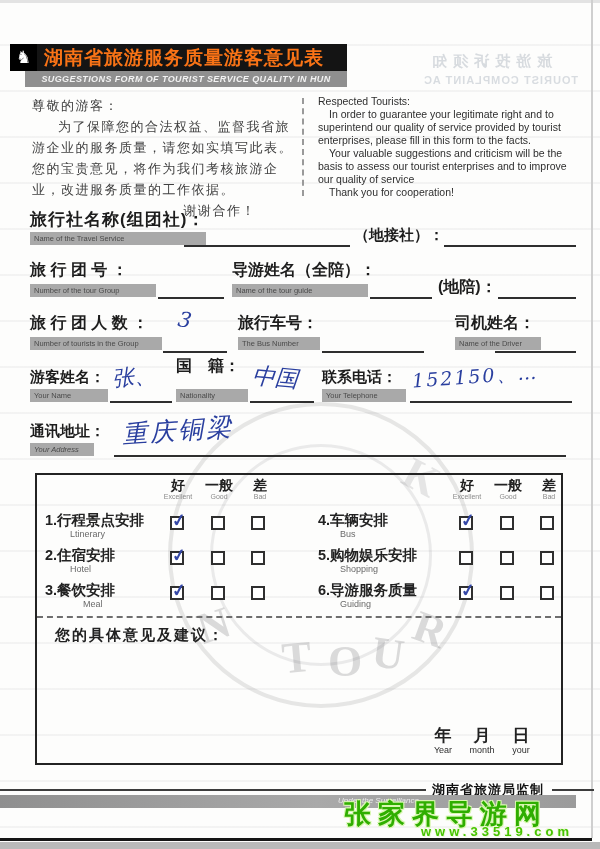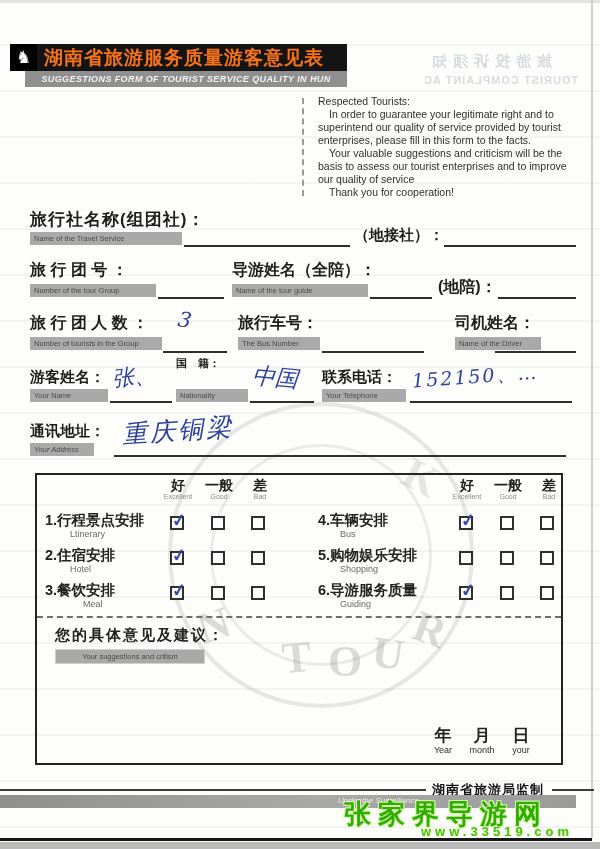--- a/index.html
+++ b/index.html
@@ -98,30 +98,35 @@
   <span class="abs stamp-letter" style="left:404px; top:452px; transform:rotate(28deg); opacity:.7;">K</span>
 
   <div class="abs title-bar">
     <div class="logo-box">♞</div>
     <div class="title-cn">湖南省旅游服务质量游客意见表</div>
   </div>
   <div class="abs subtitle-bar">SUGGESTIONS FORM OF TOURIST SERVICE QUALITY IN HUN</div>
   <div class="abs bleed-cn mirror">旅游投诉须知</div>
   <div class="abs bleed-en mirror">TOURIST COMPLAINT AC</div>
 
+  <div class="abs letter-cn">
+    <div>尊敬的游客：</div>
+    <div class="para">为了保障您的合法权益、监督我省旅游企业的服务质量，请您如实填写此表。您的宝贵意见，将作为我们考核旅游企业，改进服务质量的工作依据。</div>
+    <div class="closing">谢谢合作！</div>
+  </div>
   <div class="abs letter-divider"></div>
   <div class="abs letter-en">
     <div>Respected Tourists:</div>
     <div class="para">In order to guarantee your legitimate right and to superintend our quality of service provided by tourist enterprises, please fill in this form to the facts.</div>
     <div class="para">Your valuable suggestions and criticism will be the basis to assess our tourist enterprises and to improve our quality of service</div>
     <div class="para">Thank you for cooperation!</div>
   </div>
 
   <div class="abs f-label" style="left:30px; top:208px; font-size:17px; letter-spacing:1px;">旅行社名称(组团社)：</div>
-  <div class="abs chip" style="left:30px; top:232px; width:152px;">Name of the Travel Service</div>
+  <div class="abs chip" style="left:30px; top:232px; width:176px;">Name of the Travel Service</div>
   <div class="abs uline" style="left:184px; top:245px; width:166px;"></div>
   <div class="abs f-label" style="left:354px; top:226px; font-size:15px;">（地接社）：</div>
   <div class="abs uline" style="left:444px; top:245px; width:132px;"></div>
 
   <div class="abs f-label" style="left:30px; top:260px; font-size:16px;">旅 行 团 号 ：</div>
   <div class="abs chip" style="left:30px; top:284px; width:126px;">Number of the tour Group</div>
   <div class="abs uline" style="left:158px; top:297px; width:66px;"></div>
   <div class="abs f-label" style="left:232px; top:260px; font-size:16px;">导游姓名（全陪）：</div>
   <div class="abs chip" style="left:232px; top:284px; width:136px;">Name of the tour guide</div>
   <div class="abs uline" style="left:370px; top:297px; width:62px;"></div>
@@ -136,21 +141,21 @@
   <div class="abs chip" style="left:238px; top:337px; width:82px;">The Bus Number</div>
   <div class="abs uline" style="left:322px; top:351px; width:102px;"></div>
   <div class="abs f-label" style="left:455px; top:313px; font-size:16px;">司机姓名：</div>
   <div class="abs chip" style="left:455px; top:337px; width:86px;">Name of the Driver</div>
   <div class="abs uline" style="left:495px; top:351px; width:81px;"></div>
 
   <div class="abs f-label" style="left:30px; top:368px; font-size:15px;">游客姓名：</div>
   <div class="abs chip" style="left:30px; top:389px; width:78px;">Your Name</div>
   <div class="abs hw" style="left:112px; top:362px; font-size:22px; transform:rotate(-6deg);">张、</div>
   <div class="abs uline" style="left:110px; top:401px; width:62px;"></div>
-  <div class="abs f-label" style="left:176px; top:356px; font-size:11px;">国　籍：</div>
+  <div class="abs f-label" style="left:176px; top:356px; font-size:16px;">国　籍：</div>
   <div class="abs chip" style="left:176px; top:389px; width:72px;">Nationality</div>
   <div class="abs hw" style="left:252px; top:362px; font-size:23px; transform:rotate(5deg);">中国</div>
   <div class="abs uline" style="left:250px; top:401px; width:64px;"></div>
   <div class="abs f-label" style="left:322px; top:368px; font-size:15px;">联系电话：</div>
   <div class="abs chip" style="left:322px; top:389px; width:84px;">Your Telephone</div>
   <div class="abs hw" style="left:412px; top:364px; font-size:19px; transform:rotate(-4deg); letter-spacing:2px;">152150、…</div>
   <div class="abs uline" style="left:410px; top:401px; width:162px;"></div>
 
   <div class="abs f-label" style="left:30px; top:422px; font-size:15px;">通讯地址：</div>
   <div class="abs chip" style="left:30px; top:443px; width:64px;font-style:italic;">Your Address</div>
@@ -226,21 +231,20 @@
   <div class="abs item-cn" style="left:318px; top:581px;">6.导游服务质量</div>
   <div class="abs item-en" style="left:340px; top:599px;">Guiding</div>
   <div class="abs cbox" style="left:459px; top:586px;">
       <span class="tick">✓</span>
     </div>
   <div class="abs cbox" style="left:500px; top:586px;"></div>
   <div class="abs cbox" style="left:540px; top:586px;"></div>
 
   <div class="abs dash-sep"></div>
   <div class="abs sugg-cn" style="left:55px; top:626px;">您的具体意见及建议：</div>
-  <div class="abs chip" style="left:55px; top:649px; width:150px; text-align:center; border:1px solid #cfcfcf;">Your suggestions and critism</div>
 
   <div class="abs date-unit" style="left:425px; top:727px;">
     <div class="cn">年</div>
     <div class="en">Year</div>
   </div>
   <div class="abs date-unit" style="left:464px; top:727px;">
     <div class="cn">月</div>
     <div class="en">month</div>
   </div>
   <div class="abs date-unit" style="left:503px; top:727px;">

